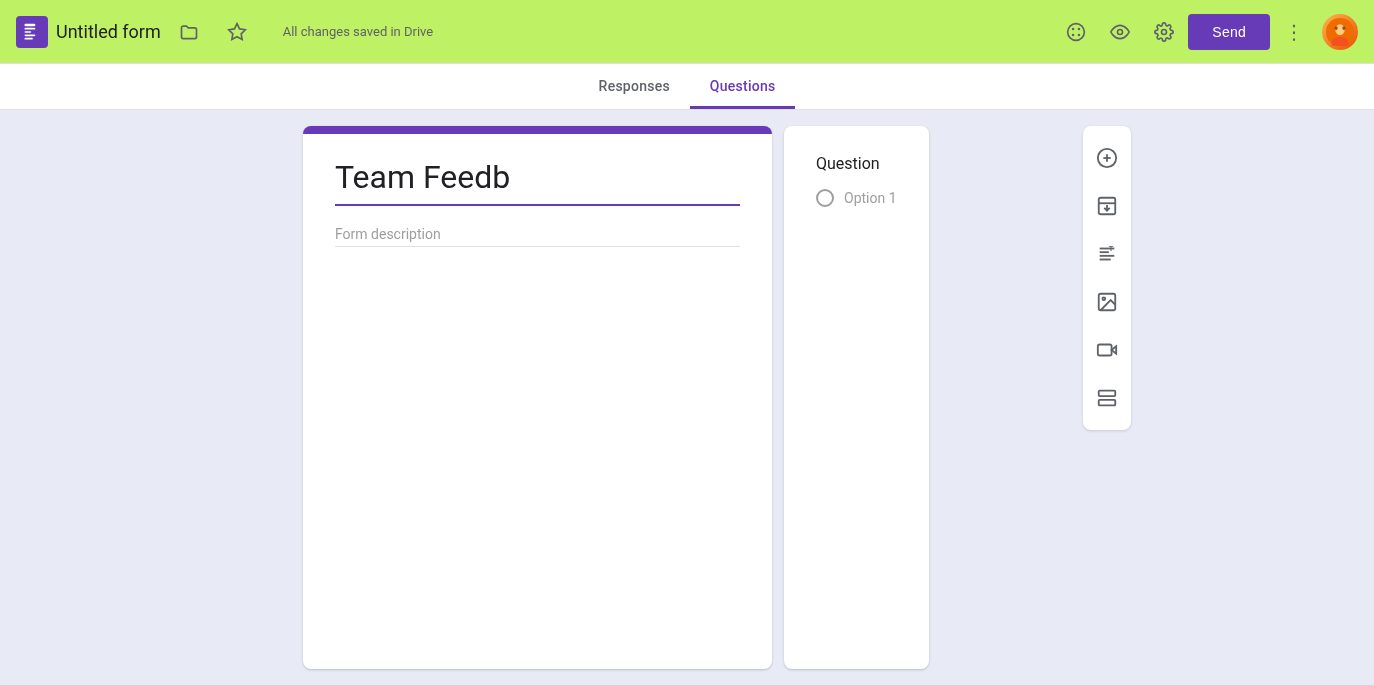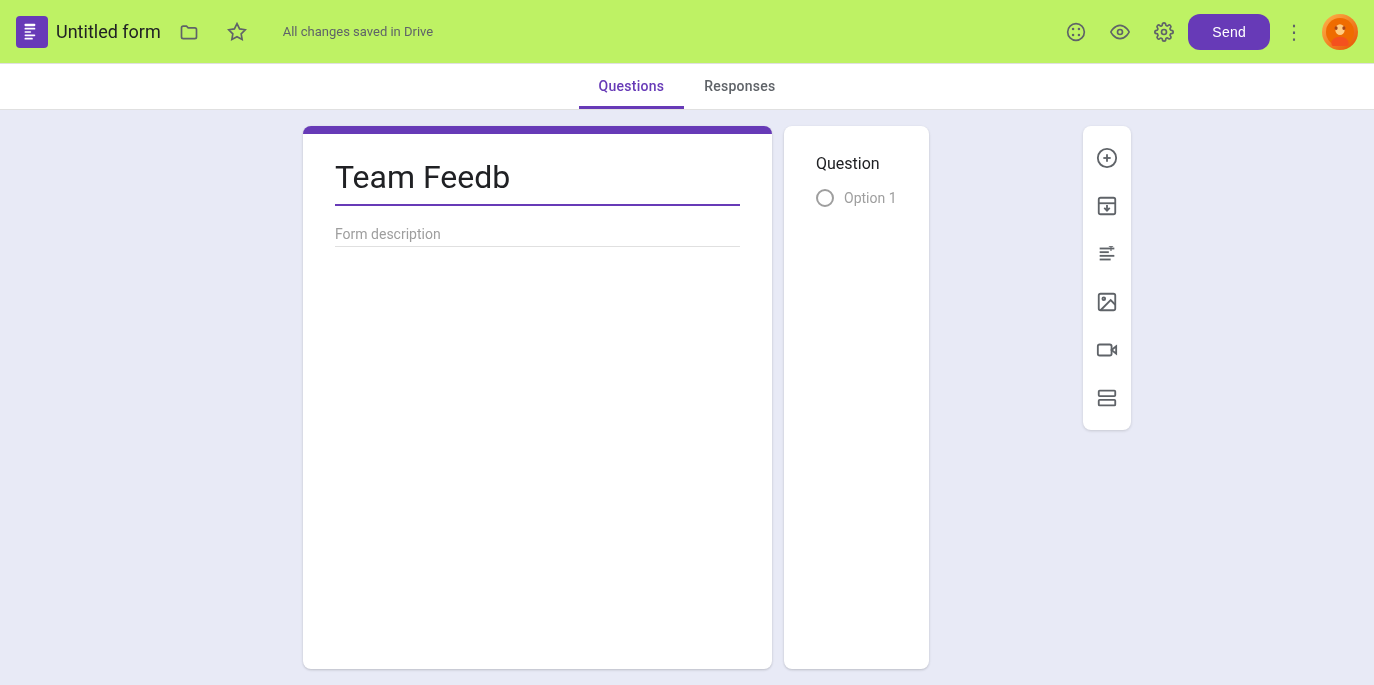--- a/index.html
+++ b/index.html
@@ -63,21 +63,21 @@
     .topbar-spacer { flex: 1; }
     .topbar-right {
       display: flex;
       align-items: center;
       gap: 4px;
     }
     .send-button {
       background: #673ab7;
       color: #fff;
       border: none;
-      border-radius: 12px;
+      border-radius: 4px;
       padding: 0 24px;
       height: 36px;
       font-size: 14px;
       font-weight: 500;
       cursor: pointer;
       letter-spacing: 0.25px;
     }
     .avatar {
       width: 36px;
       height: 36px;
@@ -302,22 +302,22 @@
           <ellipse cx="18" cy="32" rx="11" ry="8" fill="#f4511e"></ellipse>
           <ellipse cx="13" cy="13" rx="2" ry="2.5" fill="#a5451a"></ellipse>
           <ellipse cx="23" cy="13" rx="2" ry="2.5" fill="#a5451a"></ellipse>
         </svg>
       </div>
     </div>
   </div>
 </div>
 
 <div class="tabs-bar">
+  <div class="tab">Responses</div>
   <div class="tab active">Questions</div>
-  <div class="tab">Responses</div>
 </div>
 
 <div class="main-content">
   <div class="form-area">
 
     <div class="form-card active-card">
       <div style="display:flex; align-items:baseline;">
         <input type="text" class="form-title-input" value="Team Feedb" style="">
       </div>
       <input type="text" class="form-desc-input" placeholder="Form description" style="">

